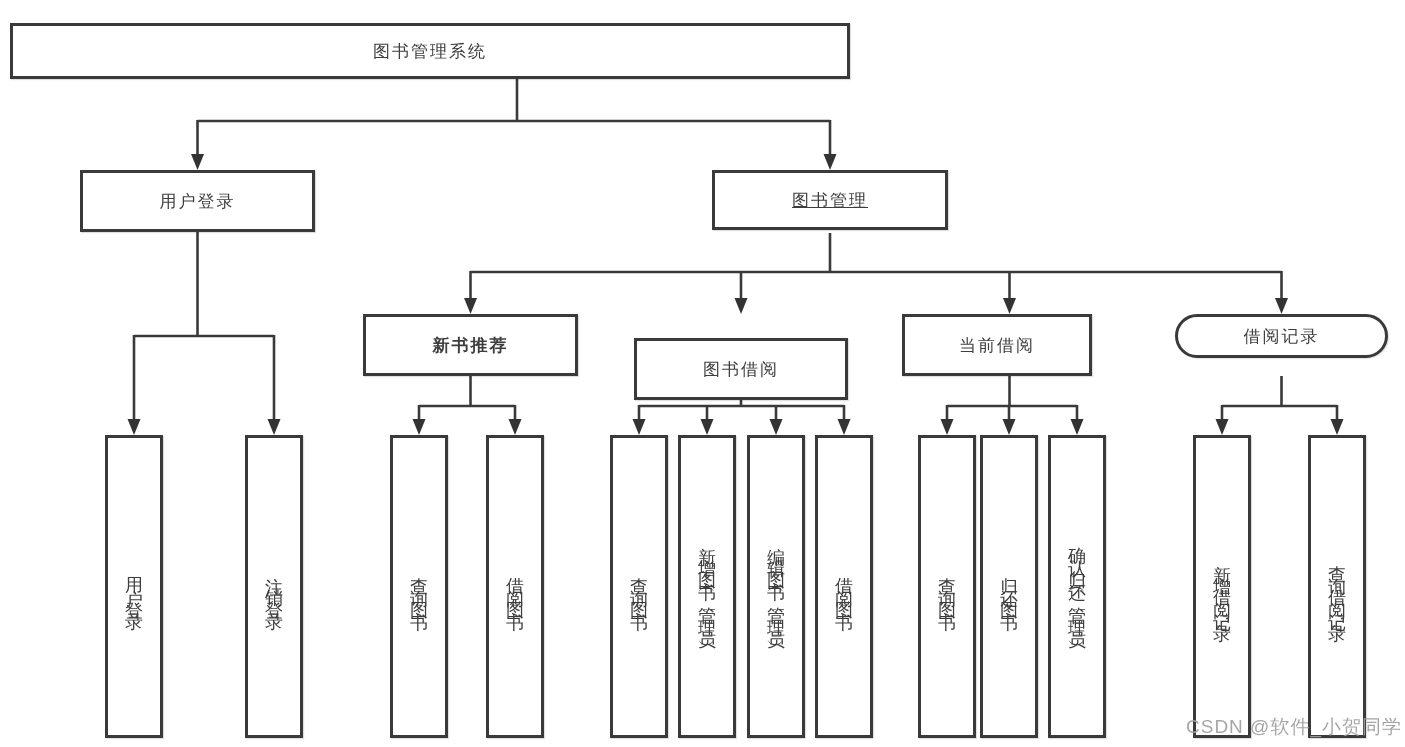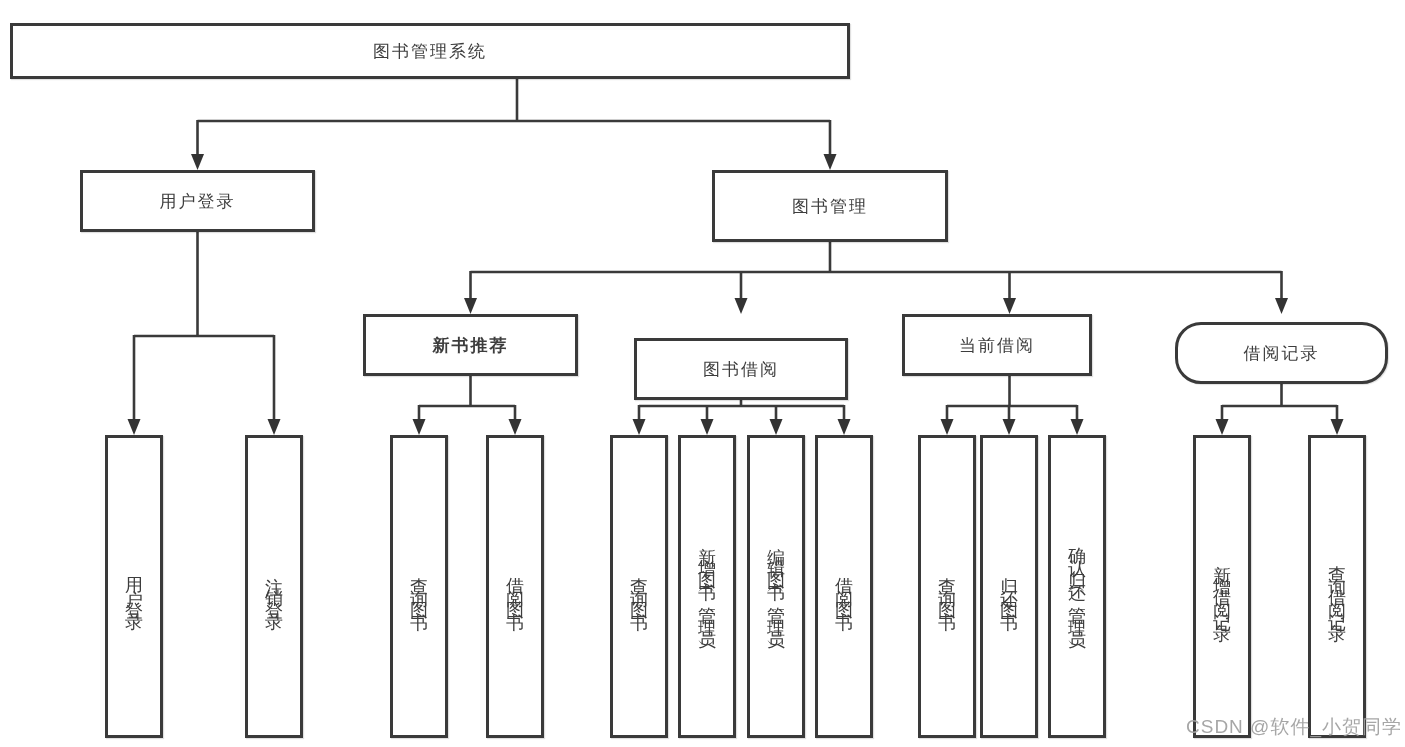--- a/index.html
+++ b/index.html
@@ -27,25 +27,25 @@
     color:#3d3d3d;
     display:flex;
     align-items:center;
     justify-content:center;
     font-size:17px;
     letter-spacing:2px;
     box-shadow:1px 1px 1px rgba(0,0,0,0.12);
   }
   .node.root   {left:10px;  top:23px;  width:840px; height:56px;}
   .node.l2a    {left:80px;  top:170px; width:235px;  height:62px;}
-  .node.l2b    {left:712px; top:170px; width:236px;  height:72px;}
+  .node.l2b    {left:712px; top:170px; width:236px;  height:60px;text-decoration:underline;}
   .node.l3a    {left:363px; top:314px; width:215px;  height:62px;font-weight:bold;}
   .node.l3b    {left:634px; top:314px; width:214px;  height:62px;margin-top:24px;}
   .node.l3c    {left:902px; top:314px; width:190px;  height:62px;}
-  .node.l3d    {left:1175px;top:322px; width:213px;  height:62px;border-radius:26px;}
+  .node.l3d    {left:1175px;top:314px; width:213px;  height:44px;border-radius:26px;}
   .leaf{
     position:absolute;
     box-sizing:border-box;
     top:435px;
     width:58px;
     height:303px;
     border:3px solid #3a3a3a;
     background:#ffffff;
     color:#3d3d3d;
     display:flex;

